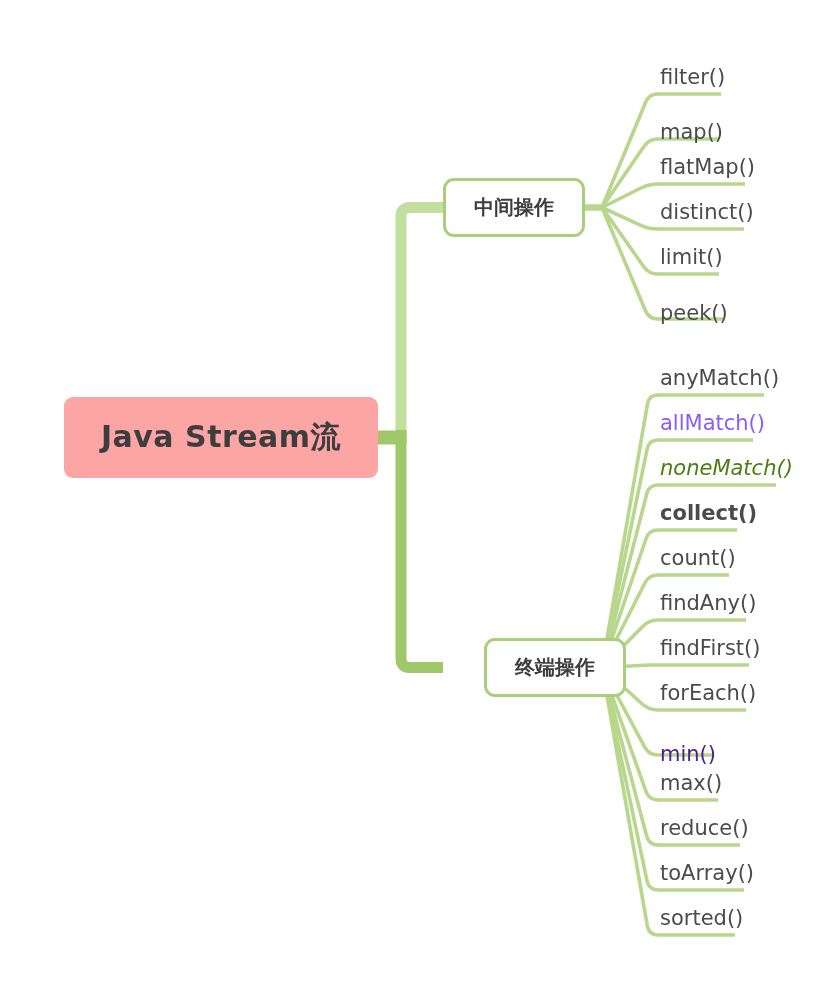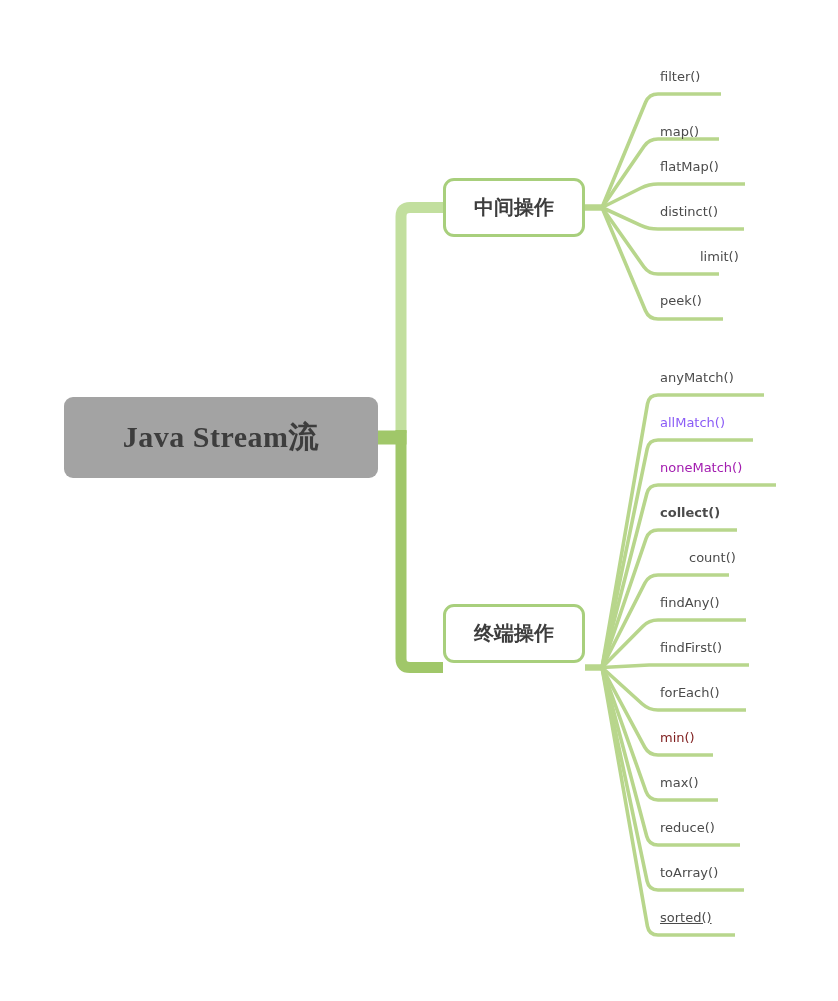--- a/index.html
+++ b/index.html
@@ -15,21 +15,21 @@
     font-weight:bold;font-size:30px;color:#3d3d3d;letter-spacing:.5px;
   }
   .branch-node{
     position:absolute;left:443px;width:142px;height:59px;box-sizing:border-box;
     background:#ffffff;border:3px solid #a7ce7c;border-radius:11px;
     display:flex;align-items:center;justify-content:center;
     font-weight:bold;font-size:20px;color:#3d3d3d;font-family:Liberation Serif, serif;
   }
   .child-label{
     position:absolute;left:660px;white-space:nowrap;
-    font-size:13px;line-height:22px;color:#4b4b4b;
+    font-size:21px;line-height:22px;color:#4b4b4b;
   }
 </style>
 </head>
 <body>
 
 <div id="canvas">
   <svg id="links" viewBox="0 0 838 1001" xmlns="http://www.w3.org/2000/svg">
       <path d="M443,207.5 L410,207.5 Q401,207.5 401,216.5 L401,433" stroke="#c2df9e" stroke-width="11" fill="none"></path>
       <path d="M401,430 L401,658.5 Q401,667.5 410,667.5 L443,667.5" stroke="#a0c769" stroke-width="11" fill="none"></path>
       <rect x="376" y="430.5" width="30.5" height="14" fill="#a0c769"></rect>
@@ -48,43 +48,43 @@
       <path d="M602,667.5 L644.9,583.0 Q649,575 658,575 L729,575" stroke="#b8d68c" stroke-width="3.6" fill="none"></path>
       <path d="M602,667.5 L642.7,626.4 Q649,620 658,620 L746,620" stroke="#b8d68c" stroke-width="3.6" fill="none"></path>
       <path d="M602,667.5 L649,665 L749,665" stroke="#b8d68c" stroke-width="3.6" fill="none"></path>
       <path d="M602,667.5 L642.3,704.0 Q649,710 658,710 L746,710" stroke="#b8d68c" stroke-width="3.6" fill="none"></path>
       <path d="M602,667.5 L644.7,747.1 Q649,755 658,755 L713,755" stroke="#b8d68c" stroke-width="3.6" fill="none"></path>
       <path d="M602,667.5 L646.0,791.5 Q649,800 658,800 L718,800" stroke="#b8d68c" stroke-width="3.6" fill="none"></path>
       <path d="M602,667.5 L646.7,836.3 Q649,845 658,845 L740,845" stroke="#b8d68c" stroke-width="3.6" fill="none"></path>
       <path d="M602,667.5 L647.1,881.2 Q649,890 658,890 L744,890" stroke="#b8d68c" stroke-width="3.6" fill="none"></path>
       <path d="M602,667.5 L647.4,926.1 Q649,935 658,935 L735,935" stroke="#b8d68c" stroke-width="3.6" fill="none"></path>
     </svg>
-  <div class="root-node" style="background: #a3a3a3; color: rgb(61, 61, 61); font-family: Liberation Serif, serif;">
+  <div class="root-node" style="background: #fca5a5; color: rgb(61, 61, 61);">
     <span>Java Stream流</span>
   </div>
   <div id="branches">
       <div class="branch-node" style="top: 178px; border-color: rgb(168, 207, 124);">
         <span>中间操作</span>
       </div>
       <div class="child-label" style="top: 66px; color: rgb(75, 75, 75);"><span>filter()</span></div>
       <div class="child-label" style="top: 121px; color: rgb(75, 75, 75);"><span>map()</span></div>
       <div class="child-label" style="top: 156px; color: rgb(75, 75, 75);"><span>flatMap()</span></div>
       <div class="child-label" style="top: 201px; color: rgb(75, 75, 75);"><span>distinct()</span></div>
-      <div class="child-label" style="top: 246px; color: rgb(75, 75, 75); margin-left: 40px;"><span>limit()</span></div>
-      <div class="child-label" style="top: 290px; color: rgb(75, 75, 75);"><span>peek()</span></div>
-      <div class="branch-node" style="top: 604px; border-color: rgb(168, 207, 124);">
+      <div class="child-label" style="top: 246px; color: rgb(75, 75, 75);"><span>limit()</span></div>
+      <div class="child-label" style="top: 302px; color: rgb(75, 75, 75);"><span>peek()</span></div>
+      <div class="branch-node" style="top: 638px; border-color: rgb(168, 207, 124); margin-left: 41px;">
         <span>终端操作</span>
       </div>
       <div class="child-label" style="top: 367px; color: rgb(75, 75, 75);"><span>anyMatch()</span></div>
       <div class="child-label" style="top: 412px; color: #8b5cf6;"><span>allMatch()</span></div>
-      <div class="child-label" style="top: 457px; color: #a21caf;"><span>noneMatch()</span></div>
+      <div class="child-label" style="top: 457px; color: #4d7c0f; font-style: italic;"><span>noneMatch()</span></div>
       <div class="child-label" style="top: 502px; color: rgb(75, 75, 75); font-weight: bold;"><span>collect()</span></div>
-      <div class="child-label" style="top: 547px; color: rgb(75, 75, 75); margin-left: 29px;"><span>count()</span></div>
+      <div class="child-label" style="top: 547px; color: rgb(75, 75, 75);"><span>count()</span></div>
       <div class="child-label" style="top: 592px; color: rgb(75, 75, 75);"><span>findAny()</span></div>
       <div class="child-label" style="top: 637px; color: rgb(75, 75, 75);"><span>findFirst()</span></div>
       <div class="child-label" style="top: 682px; color: rgb(75, 75, 75);"><span>forEach()</span></div>
-      <div class="child-label" style="top: 727px; color: #7f1d1d;"><span>min()</span></div>
+      <div class="child-label" style="top: 743px; color: #4c1d95;"><span>min()</span></div>
       <div class="child-label" style="top: 772px; color: rgb(75, 75, 75);"><span>max()</span></div>
       <div class="child-label" style="top: 817px; color: rgb(75, 75, 75);"><span>reduce()</span></div>
       <div class="child-label" style="top: 862px; color: rgb(75, 75, 75);"><span>toArray()</span></div>
-      <div class="child-label" style="top: 907px; color: rgb(75, 75, 75); text-decoration: underline;"><span>sorted()</span></div>
+      <div class="child-label" style="top: 907px; color: rgb(75, 75, 75);"><span>sorted()</span></div>
     </div>
 </div>
 
 </body></html>

